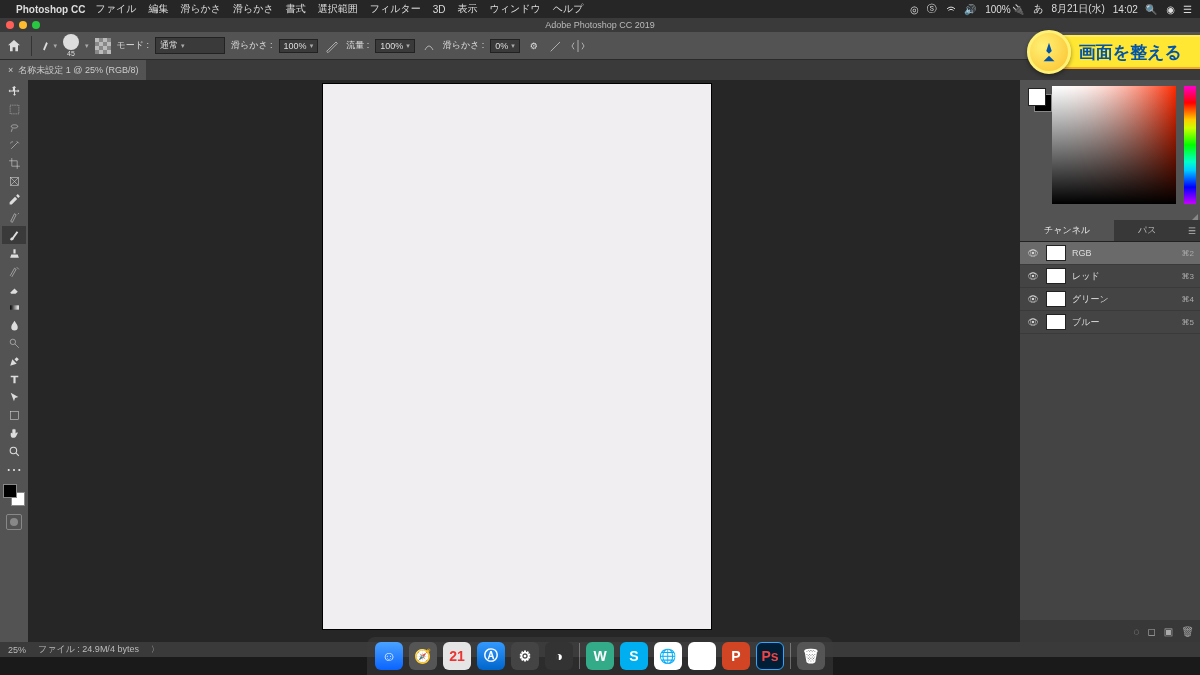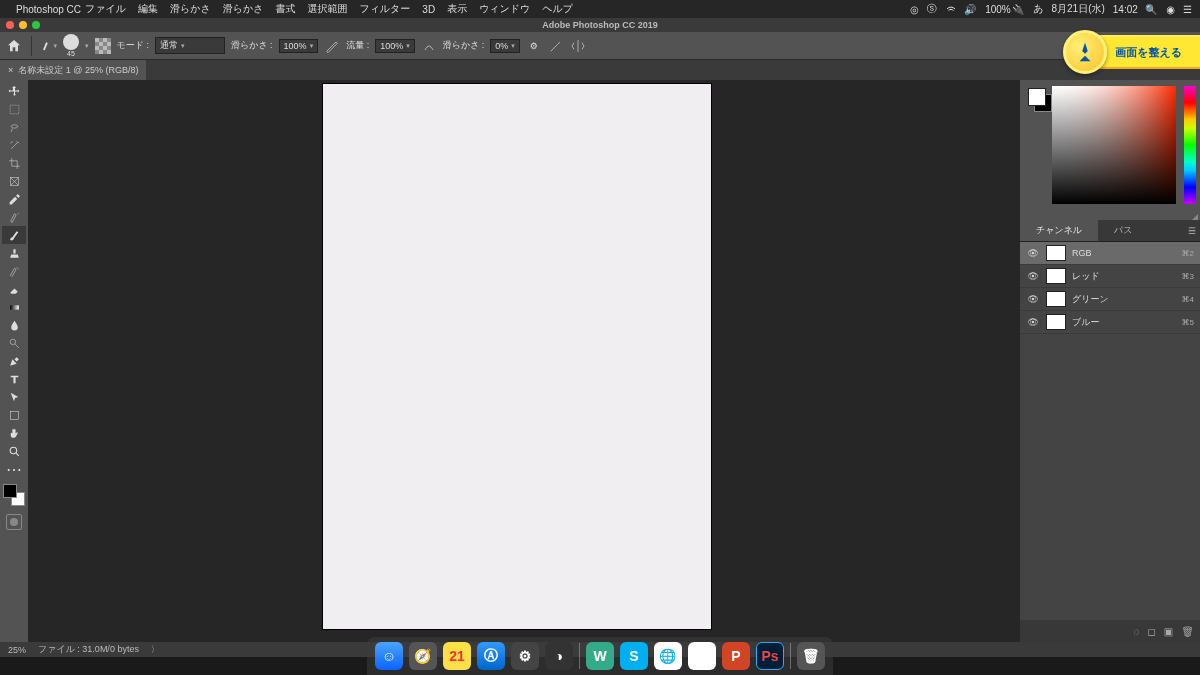--- a/index.html
+++ b/index.html
@@ -1,32 +1,32 @@
 <!DOCTYPE html>
 <html><head>
 <meta charset="utf-8">
 <style>
 * { margin:0; padding:0; box-sizing:border-box; font-family:"Hiragino Kaku Gothic Pro","Helvetica Neue",Arial,sans-serif; user-select:none; }
 body { width:1200px; height:675px; background:#1a1a1a; overflow:hidden; position:relative; }
 
 
 .mac-bar { height:18px; background:#262626; display:flex; align-items:center; color:#ddd; font-size:10px; padding:0 8px; }
 .mac-bar .apple { margin-right:8px; }
-.mac-bar .app-name { font-weight:normal; margin-right:4px; }
+.mac-bar .app-name { font-weight:bold; margin-right:10px; }
 .mac-bar .menu-item { margin-right:12px; cursor:default; }
 .mac-bar .spacer { flex:1; }
 .mac-bar .status { margin-left:8px; display:flex; align-items:center; gap:2px; }
 .mac-bar .status svg { width:12px; height:12px; }
 
 
 .win-title-row { height:14px; background:#3a3a3a; display:flex; align-items:center; font-size:9px; color:#bbb; position:relative; }
 .traffic { display:flex; gap:5px; padding-left:6px; }
 .traffic span { width:8px; height:8px; border-radius:50%; display:block; }
 .tl-r{background:#ff5f57}.tl-y{background:#febc2e}.tl-g{background:#28c840}
-.win-title { position:absolute; left:50%; transform:translateX(-50%);font-weight:bold; }
+.win-title { position:absolute; left:50%; transform:translateX(-50%); }
 
 
 .opt-bar { height:28px; background:#535353; border-bottom:1px solid #2a2a2a; display:flex; align-items:center; padding:0 6px; color:#ddd; font-size:9px; gap:6px; }
 .opt-bar .home { width:16px; height:16px; display:flex; align-items:center; }
 .opt-bar .brush-prev { display:flex; flex-direction:column; align-items:center; font-size:7px; }
 .opt-bar .brush-circle { width:16px; height:16px; border-radius:50%; background:#ddd; }
 .opt-bar .sep { width:1px; height:20px; background:#333; margin:0 3px; }
 .opt-bar .dd { background:#3a3a3a; border:1px solid #222; padding:1px 4px; font-size:9px; display:flex; align-items:center; gap:3px; }
 .opt-bar .dd.wide { min-width:70px; }
 .opt-bar .chev { font-size:7px; color:#aaa; }
@@ -59,41 +59,41 @@
  background:linear-gradient(to bottom,transparent,#000),linear-gradient(to right,#fff,transparent),linear-gradient(to right,#fff,#ff2a00); }
 .color-sw{position:absolute;left:8px;top:8px;width:18px;height:18px;background:#fff;border:1px solid #222;}
 .color-sw2{position:absolute;left:14px;top:14px;width:18px;height:18px;background:#000;border:1px solid #888;}
 .hue { position:absolute; right:4px; top:6px; width:12px; height:118px;
  background:linear-gradient(#f0f,#00f,#0ff,#0f0,#ff0,#f00,#f0f); background:linear-gradient(to bottom,#ff00ff,#ff0000,#ffff00,#00ff00,#00ffff,#0000ff,#ff00ff);}
 .hue { background:linear-gradient(to bottom,#f0f 0%,#f00 17%,#ff0 33%,#0f0 50%,#0ff 67%,#00f 83%,#f0f 100%);}
 .hue { background:linear-gradient(to bottom,#ff00cc,#ff0066,#ff0000,#ff6600,#ffcc00,#ccff00,#66ff00,#00ff00,#00ff66,#00ffcc,#00ccff,#0066ff,#0000ff,#6600ff,#cc00ff);}
 .corner-tri{position:absolute;right:2px;bottom:0;width:0;height:0;border-left:6px solid transparent;border-bottom:6px solid #888;}
 
 .panel-tabs { height:22px; background:#383838; display:flex; align-items:center; font-size:9px; color:#bbb; border-bottom:1px solid #222; }
-.panel-tabs .tab { padding:0 16px; height:100%; display:flex; align-items:center;text-align:right; }
+.panel-tabs .tab { padding:0 24px; height:100%; display:flex; align-items:center;text-align:right; }
 .panel-tabs .tab.active { background:#535353; color:#eee; }
 .panel-tabs .menu { margin-left:auto; padding:0 4px; }
 
 .channels { background:#444; flex:1; }
 .ch-row { height:23px; display:flex; align-items:center; padding:0 6px; gap:6px; font-size:9px; color:#ddd; border-bottom:1px solid #3a3a3a; }
 .ch-row.sel { background:#6a6a6a; }
 .ch-eye { width:14px; display:flex; justify-content:center; }
 .ch-thumb { width:20px; height:16px; background:#fff; border:1px solid #222; }
 .ch-key { margin-left:auto; font-size:8px; color:#aaa; }
 .panel-footer { margin-top:auto; height:22px; background:#383838; display:flex; align-items:center; justify-content:flex-end; gap:8px; padding:0 6px; color:#aaa; font-size:10px; }
 
 
 .status-bar { height:15px; background:#3a3a3a; display:flex; align-items:center; font-size:9px; color:#bbb; padding:0 8px; gap:12px; }
 .status-bar .chev { font-size:8px; }
 
 
 .badge-overlay { position:absolute; top:34px; right:0; height:36px; display:flex; align-items:center; }
 .badge-circle { width:44px; height:44px; border-radius:50%; background:radial-gradient(circle at 35% 35%,#fff176,#fbc02d); border:3px solid #fff176; display:flex; align-items:center; justify-content:center; z-index:2; box-shadow:0 2px 4px rgba(0,0,0,.4); }
 .badge-circle svg{width:22px;height:22px;}
-.badge-label { background:#ffe733; height:34px; padding:0 18px 0 26px; margin-left:-18px; display:flex; align-items:center; font-size:11px; font-weight:bold; color:#0055aa; border-top:2px solid #ffee58; border-bottom:2px solid #f9a825; }
+.badge-label { background:#ffe733; height:34px; padding:0 18px 0 26px; margin-left:-18px; display:flex; align-items:center; font-size:17px; font-weight:bold; color:#0055aa; border-top:2px solid #ffee58; border-bottom:2px solid #f9a825; }
 
 
 .dock { position:absolute; bottom:0; left:50%; transform:translateX(-50%); height:38px; background:rgba(60,60,60,.55); border-radius:8px 8px 0 0; padding:4px 8px; display:flex; gap:6px; align-items:center; }
 .dock .app { width:28px; height:28px; border-radius:6px; display:flex; align-items:center; justify-content:center; font-size:14px; color:#fff; font-weight:bold; }
 .dock .sep { width:1px; height:26px; background:rgba(255,255,255,.3); }
 
 </style>
 </head>
 <body>
 
@@ -380,37 +380,37 @@
       <span>◌</span>
       <span>◻</span>
       <span>▣</span>
       <span>🗑</span>
     </div>
   </div>
 </div>
 
 <div class="status-bar">
   <span>25%</span>
-  <span>ファイル : 31.0M/0 bytes</span>
+  <span>ファイル : 24.9M/4 bytes</span>
   <span class="chev">〉</span>
 </div>
 
 <div class="badge-overlay">
   <div class="badge-circle">
     <svg viewBox="0 0 24 24" fill="#0055aa">
         <path d="M12 2l3 9-3 3-3-3 3-9zm0 14l-6 6h12l-6-6z"></path>
       </svg>
   </div>
   <div class="badge-label">画面を整える</div>
 </div>
 
 <div class="dock">
   <div class="app" style="background:linear-gradient(#4aa3ff,#0a64ff)">☺</div>
   <div class="app" style="background:#555">🧭</div>
-  <div class="app" style="background:#fde047;color:#e33">21</div>
+  <div class="app" style="background:#e5e5e5;color:#e33">21</div>
   <div class="app" style="background:linear-gradient(#39f,#06c)">Ⓐ</div>
   <div class="app" style="background:#444">⚙</div>
   <div class="app" style="background:#333">◑</div>
   <div class="sep"></div>
   <div class="app" style="background:#3a8">W</div>
   <div class="app" style="background:#00aff0">S</div>
   <div class="app" style="background:#fff">🌐</div>
   <div class="app" style="background:#fff">✱</div>
   <div class="app" style="background:#d14424">P</div>
   <div class="app" style="background:#001e36;color:#ef4444;border:1px solid #31a8ff">Ps</div>

